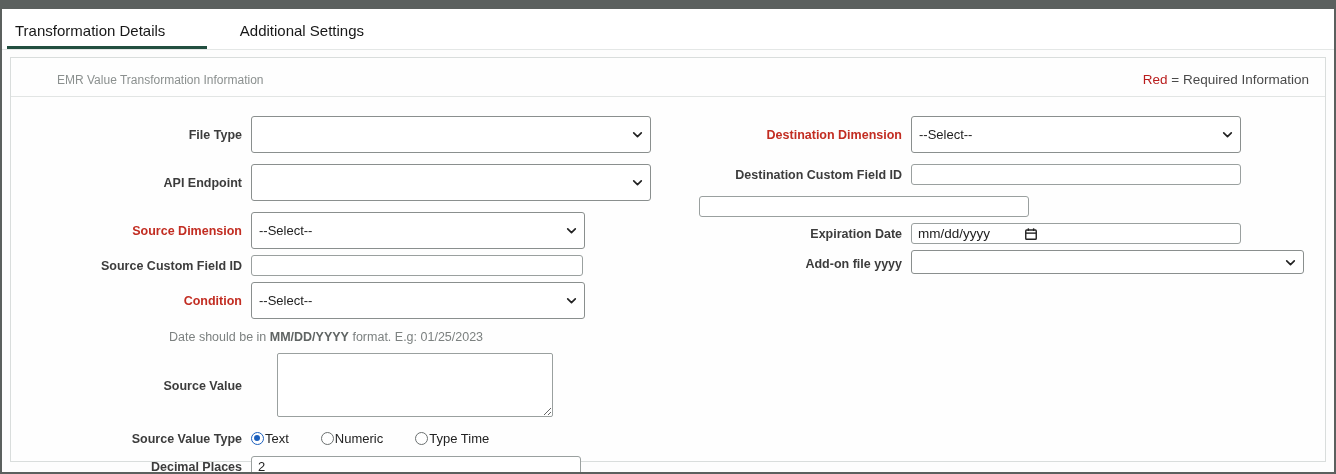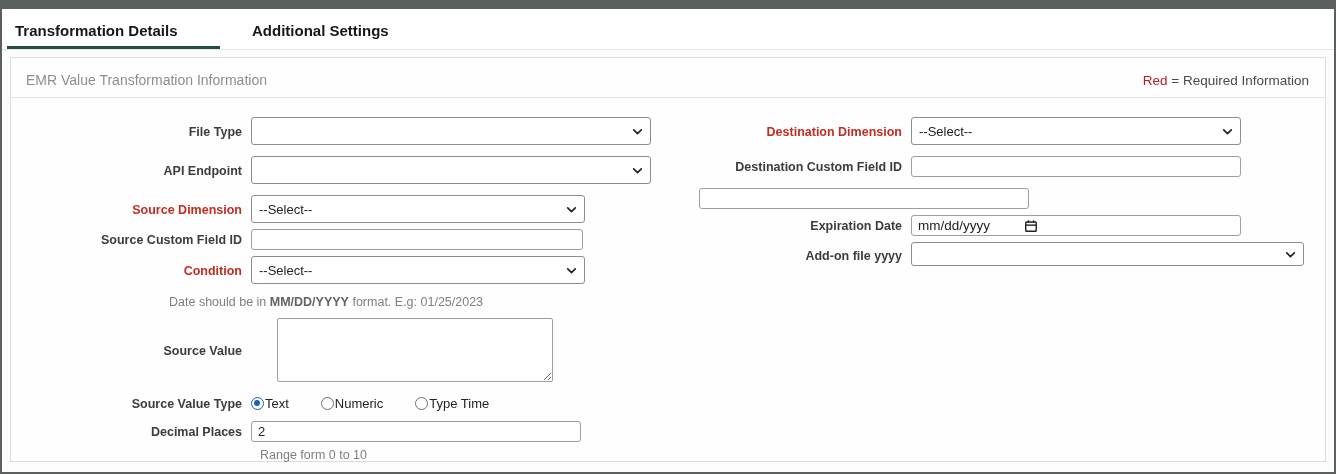--- a/index.html
+++ b/index.html
@@ -23,21 +23,21 @@
   }
   
   .tabs-row {
     padding: 7px 0 0 5px;
     border-bottom: 1px solid #e4e7e6;
     background: #fff;
   }
   .tab {
     display: inline-block;
     font-size: 15px;
-    font-weight: bold;
+    font-weight: normal;
     color: #171717;
     padding: 6px 16px 7px 8px;
     cursor: pointer;
     border-bottom: 3px solid transparent;
   }
   .tab.active { border-bottom: 3px solid #224f40; padding-right: 42px; }
   .tab + .tab { margin-left: 20px; }
   
   .panel {
     margin: 7px 8px 0 8px;
@@ -46,21 +46,21 @@
     background: #fefefe;
     position: relative;
   }
   .panel-header {
     display: flex;
     justify-content: space-between;
     align-items: flex-end;
     padding: 14px 16px 9px 15px;
     border-bottom: 1px solid #e2e5e4;
   }
-  .panel-title { font-size: 14px; color: #8b908f; }
+  .panel-title { font-size: 12px; color: #8b908f; margin-left: 31px; }
   .required-note { font-size: 13.5px; color: #4a4a4a; }
   .required-note .red-word { color: #b91c1c; }
   
   .form-area { position: relative; font-size: 12.5px; }
   .col { position: absolute; top: 19px; }
   .col-left  { left: 0;    width: 675px; }
   .col-right { left: 688px; width: 640px; }
   .row { display: flex; align-items: center; margin-bottom: 11px; }
   .row.tight { margin-bottom: 6px; }
   .lbl {
@@ -68,21 +68,21 @@
     text-align: right;
     padding: 3px 9px 0 0;
     font-weight: bold;
     color: #3c3c3c;
     line-height: 1.25;
   }
   .col-right .lbl { width: 212px; }
   .lbl.required { color: #c22d22; }
   
   .selectbox {
-    height: 28px;
+    height: 37px;
     border: 1px solid #8a8f8e;
     border-radius: 3px;
     background: #fff;
     display: flex;
     align-items: center;
     justify-content: space-between;
     padding: 0 6px 0 7px;
     cursor: pointer;
   }
   .selectbox .sel-value { font-size: 13px; color: #222; white-space: nowrap; }

